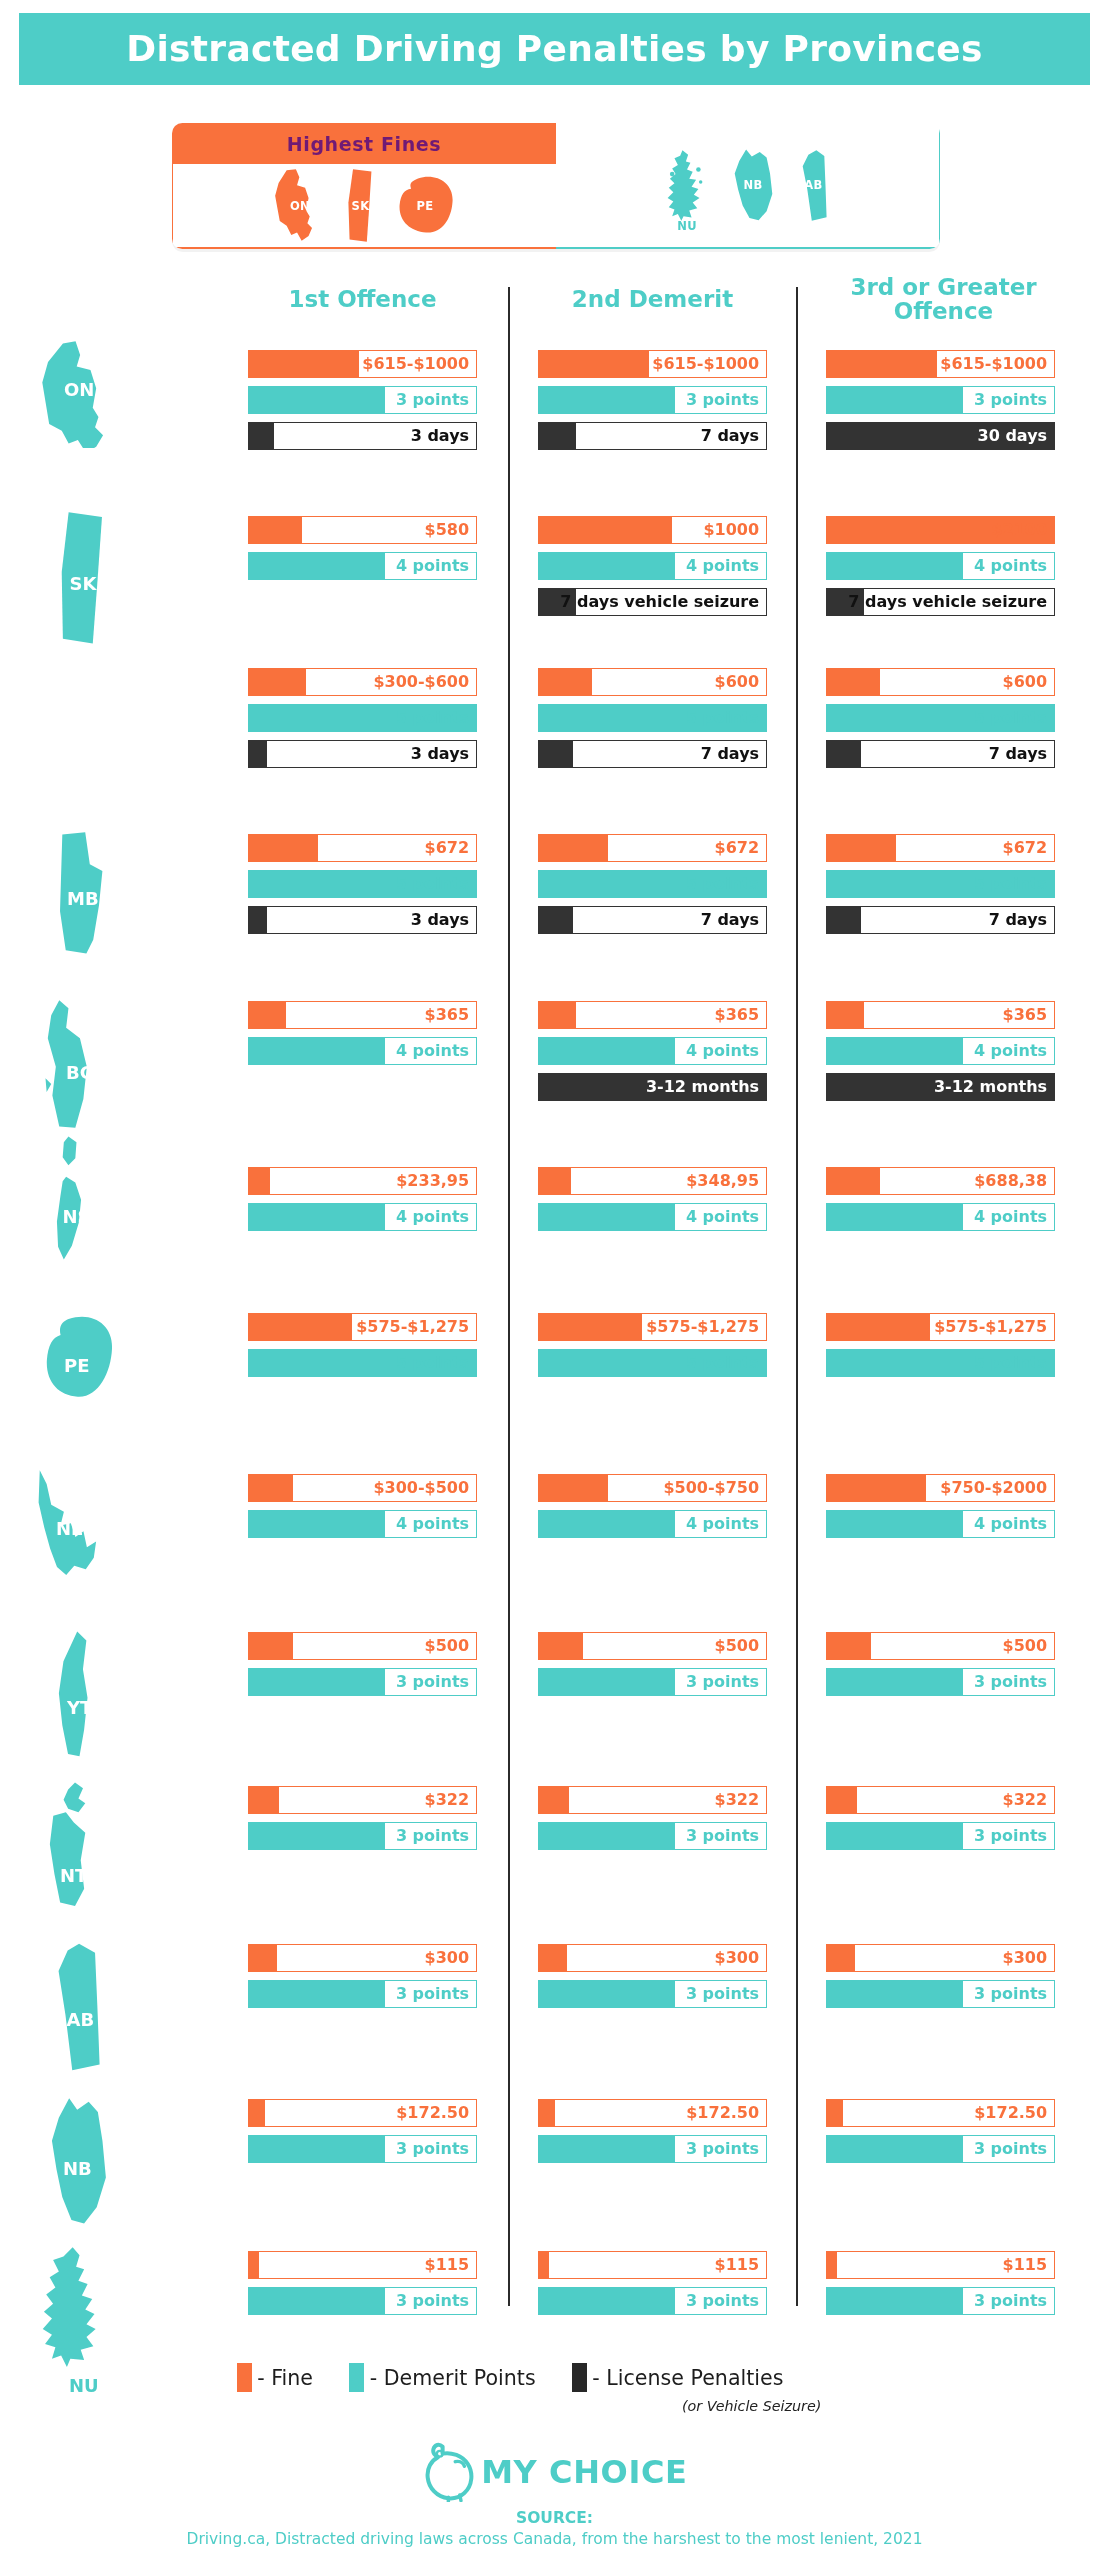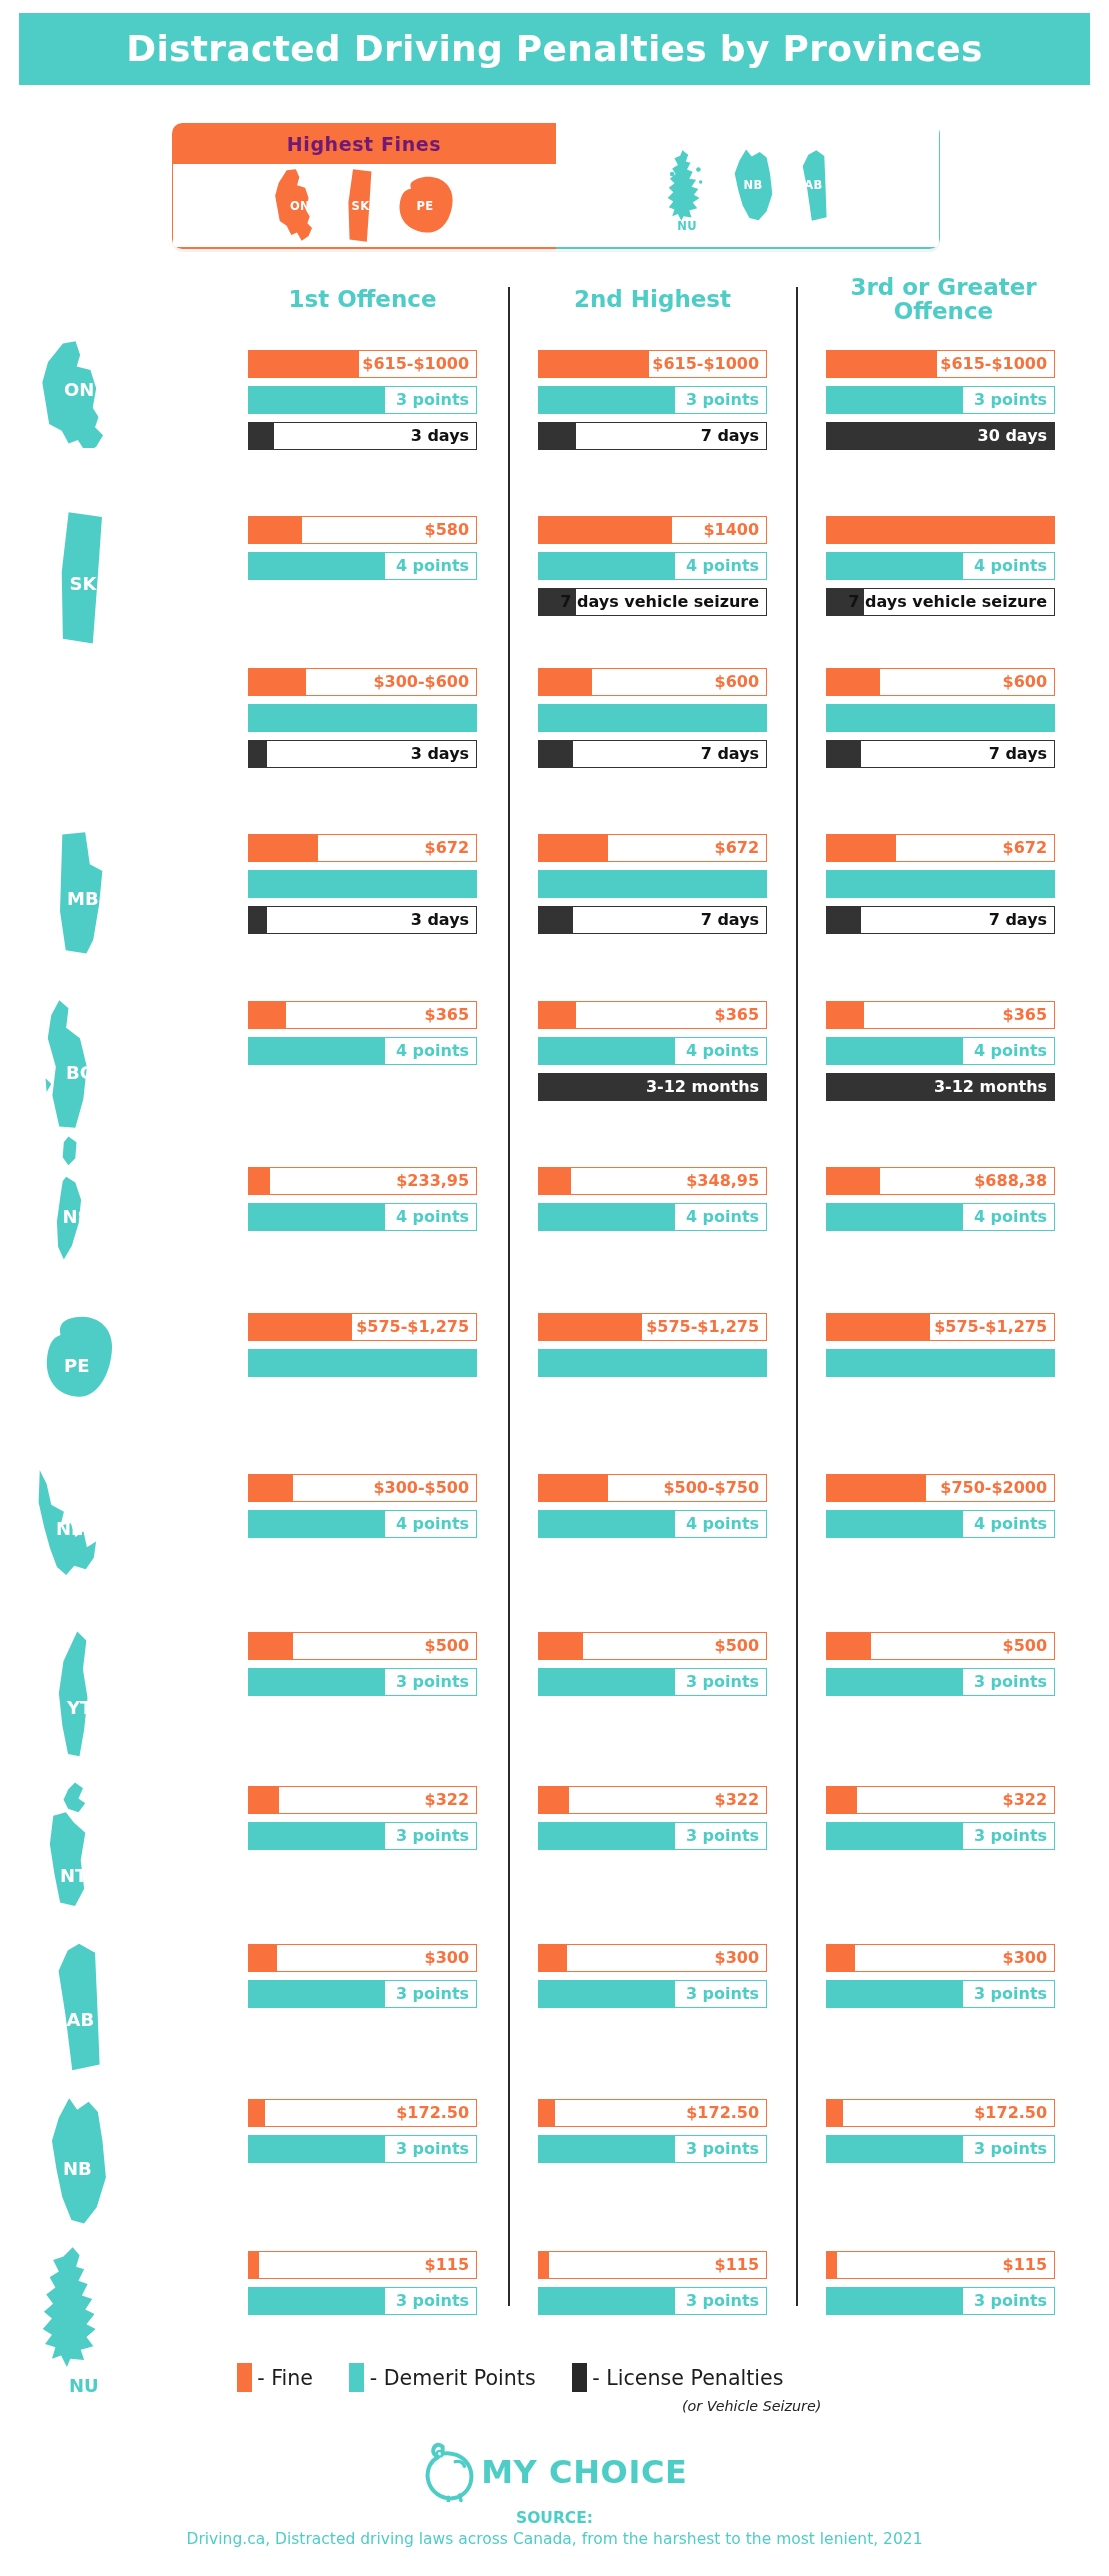--- a/index.html
+++ b/index.html
@@ -157,21 +157,21 @@
         <svg width="33" height="73" viewBox="0 0 58 128">
           <path d="M34 2 L48 12 L50 62 L52 120 L26 126 L18 70 L10 30 L20 10 Z" fill="#4ECDC7"></path>
         </svg>
         <span class="code">AB</span>
       </div>
     </div>
   </div>
 </div>
 
 <div class="col-head" style="left:248px; top:287px; width:229px;">1st Offence</div>
-<div class="col-head" style="left:538px; top:287px; width:229px;">2nd Highest</div>
+<div class="col-head" style="left:538px; top:287px; width:229px;">2nd Demerit</div>
 <div class="col-head" style="left:826px; top:275px; width:235px;">3rd or Greater Offence</div>
 
 <div class="vdiv" style="left:508px; top:287px; height:2019px;"></div>
 <div class="vdiv" style="left:796px; top:287px; height:2019px;"></div>
 
 <div id="rows-layer">
     <div class="row" style="top: 350px; height: 149px;">
       <div class="prov-map" style="left: 40px; top: -11.5px; width: 86px; height: 109px;"><svg width="86" height="109" viewBox="0 0 150 190">
           <path d="M40 8 L62 4 L70 28 L64 48 L88 54 L98 86 L92 120 L102 136 L96 154 L110 168 L98 188 L80 198 L66 176 L50 182 L38 160 L16 148 L10 112 L4 76 L14 40 Z" fill="#4ECDC7"></path>
         </svg><span class="code" style="left: 24px; top: 40px;">ON</span></div>
@@ -219,21 +219,21 @@
       <div class="bar fine" style="left: 248px; top: 0px; width: 229px;">
         <div class="fill" style="width: 53px;"></div>
         <div class="lbl" style="width: 56px;">$580</div>
       </div>
       <div class="bar pts" style="left: 248px; top: 36px; width: 229px;">
         <div class="fill" style="width: 184px;"></div>
         <div class="lbl" style="width: 91px;">4 points</div>
       </div>
       <div class="bar fine" style="left: 538px; top: 0px; width: 229px;">
         <div class="fill" style="width: 133px;"></div>
-        <div class="lbl" style="width: 66px;">$1400</div>
+        <div class="lbl" style="width: 66px;">$1000</div>
       </div>
       <div class="bar pts" style="left: 538px; top: 36px; width: 229px;">
         <div class="fill" style="width: 184px;"></div>
         <div class="lbl" style="width: 91px;">4 points</div>
       </div>
       <div class="bar susp" style="left: 538px; top: 72px; width: 229px;">
         <div class="fill" style="width: 37px;"></div>
         <div class="lbl" style="width: 189px;">7 days vehicle seizure</div>
       </div>
       <div class="bar fine full" style="left: 826px; top: 0px; width: 229px;">

